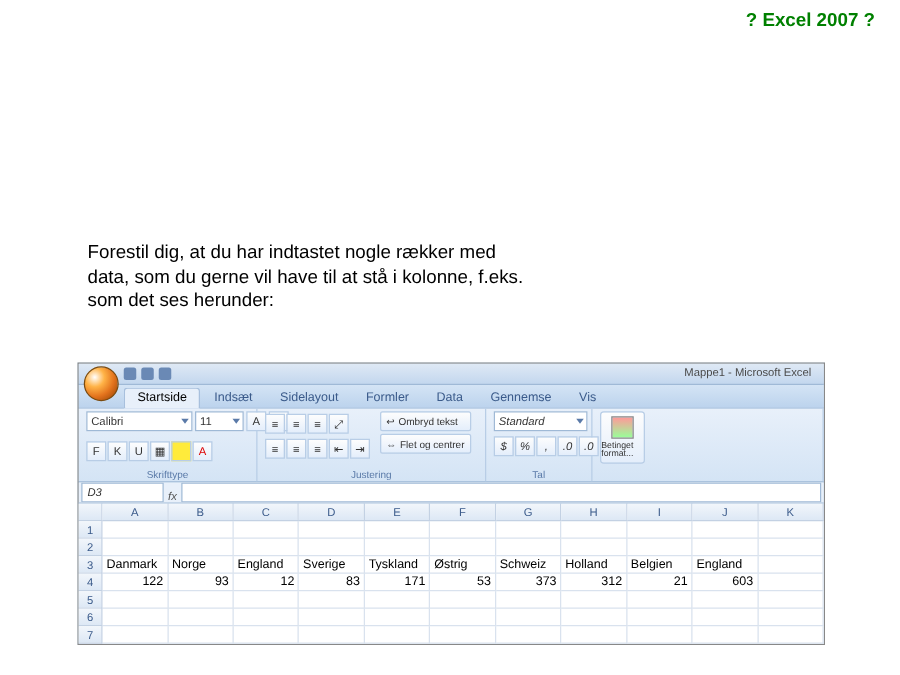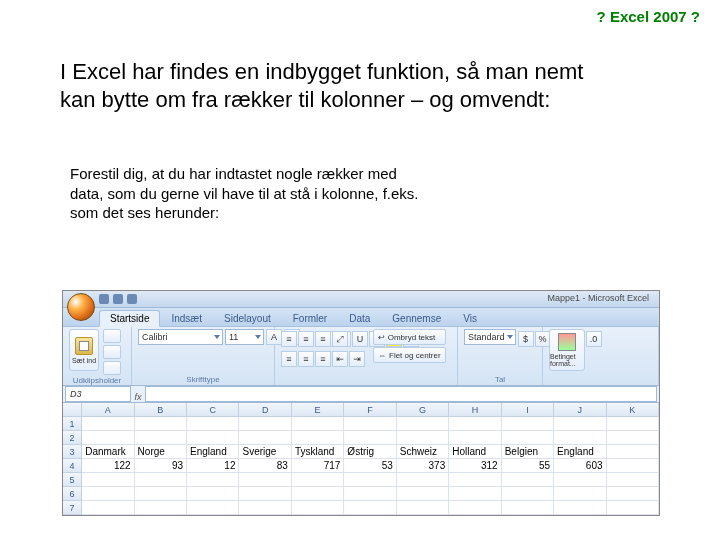--- a/index.html
+++ b/index.html
@@ -31,21 +31,21 @@
     position: absolute;
     top: 58px;
     left: 60px;
     width: 560px;
     font-size: 22px;
     line-height: 1.25;
     color: #000;
   }
   .para {
     position: absolute;
-    top: 164px;
+    top: 192px;
     left: 70px;
     width: 360px;
     font-size: 15px;
     line-height: 1.3;
     font-family: Arial, sans-serif;
     color: #000;
   }
   .excel-shot {
     position: absolute;
     top: 290px;
@@ -251,21 +251,20 @@
   }
   .cell.l { text-align: left; }
   .cell.r { text-align: right; }
 </style>
 </head>
 <body>
 
 <div class="slide">
   <div class="header-title">? Excel 2007 ?</div>
 
-  <div class="intro">I Excel har findes en indbygget funktion, så man nemt kan bytte om fra rækker til kolonner – og omvendt:</div>
 
   <div class="para">Forestil dig, at du har indtastet nogle rækker med data, som du gerne vil have til at stå i kolonne, f.eks. som det ses herunder:</div>
 
   <div class="excel-shot">
     <div class="titlebar">
       <div class="orb"></div>
       <div class="qat">
         <span></span>
         <span></span>
         <span></span>
@@ -277,37 +276,23 @@
       <div class="tab active">Startside</div>
       <div class="tab">Indsæt</div>
       <div class="tab">Sidelayout</div>
       <div class="tab">Formler</div>
       <div class="tab">Data</div>
       <div class="tab">Gennemse</div>
       <div class="tab">Vis</div>
     </div>
 
     <div class="ribbon">
-      <div class="group" style="width:56px">
-        <div class="group-body">
-          <div class="big-btn">
-            <span class="ico ico-paste"></span>
-            <span>Sæt ind</span>
-          </div>
-          <div class="stack">
-            <div class="mini"></div>
-            <div class="mini"></div>
-            <div class="mini"></div>
-          </div>
-        </div>
-        <div class="group-label">Udklipsholder</div>
-      </div>
 
       <div class="group" style="width:130px">
-        <div class="group-body" style="flex-direction:row;gap:18px;">
+        <div class="group-body" style="flex-direction:column;gap:6px;">
           <div class="font-row">
             <div class="combo" style="width:70px">Calibri</div>
             <div class="combo" style="width:24px">11</div>
             <div class="sq">A</div>
             <div class="sq">A</div>
           </div>
           <div class="btnrow">
             <div class="sq">F</div>
             <div class="sq">K</div>
             <div class="sq">U</div>
@@ -340,24 +325,25 @@
             <div class="long-btn">
               <span>↩</span>
               <span>Ombryd tekst</span>
             </div>
             <div class="long-btn">
               <span>⇔</span>
               <span>Flet og centrer</span>
             </div>
           </div>
         </div>
+        <div class="group-label">Justering</div>
       </div>
 
       <div class="group" style="width:72px">
-        <div class="group-body" style="flex-direction:row;gap:2px;">
+        <div class="group-body" style="flex-direction:column;gap:2px;font-style:italic;">
           <div class="combo" style="width:60px">Standard</div>
           <div class="btnrow">
             <div class="sq">$</div>
             <div class="sq">%</div>
             <div class="sq">,</div>
             <div class="sq">.0</div>
             <div class="sq">.0</div>
           </div>
         </div>
         <div class="group-label">Tal</div>
@@ -436,25 +422,25 @@
           <div class="cell l">Belgien</div>
           <div class="cell l">England</div>
           <div class="cell l"></div>
         </div>
         <div class="grid-row">
           <div class="rowh">4</div>
           <div class="cell r">122</div>
           <div class="cell r">93</div>
           <div class="cell r">12</div>
           <div class="cell r">83</div>
-          <div class="cell r">717</div>
+          <div class="cell r">171</div>
           <div class="cell r">53</div>
           <div class="cell r">373</div>
           <div class="cell r">312</div>
-          <div class="cell r">55</div>
+          <div class="cell r">21</div>
           <div class="cell r">603</div>
           <div class="cell r"></div>
         </div>
         <div class="grid-row">
           <div class="rowh">5</div>
           <div class="cell l"></div>
           <div class="cell l"></div>
           <div class="cell l"></div>
           <div class="cell l"></div>
           <div class="cell l"></div>

